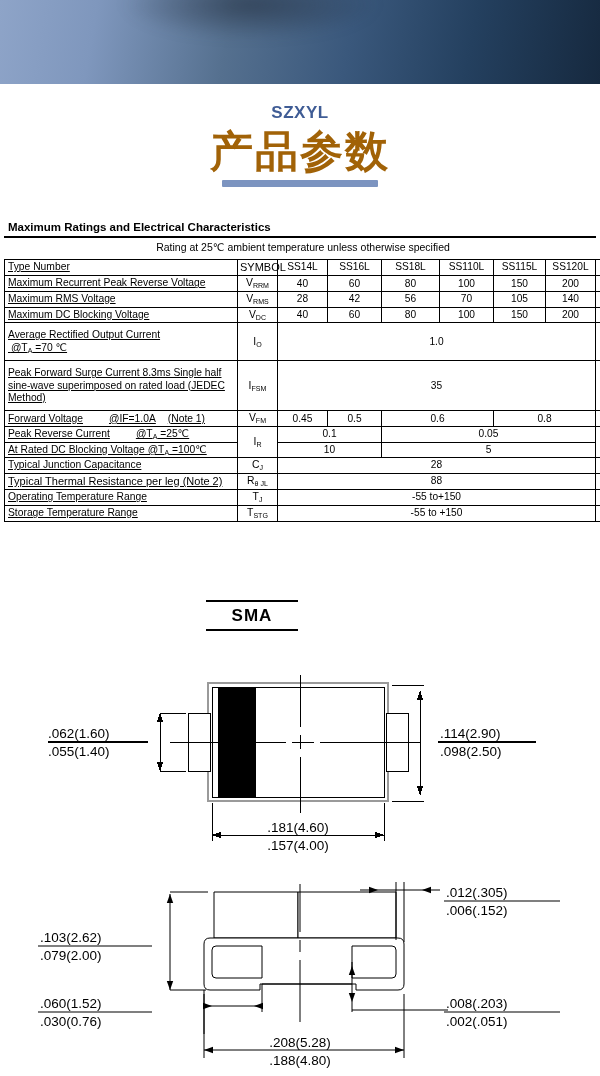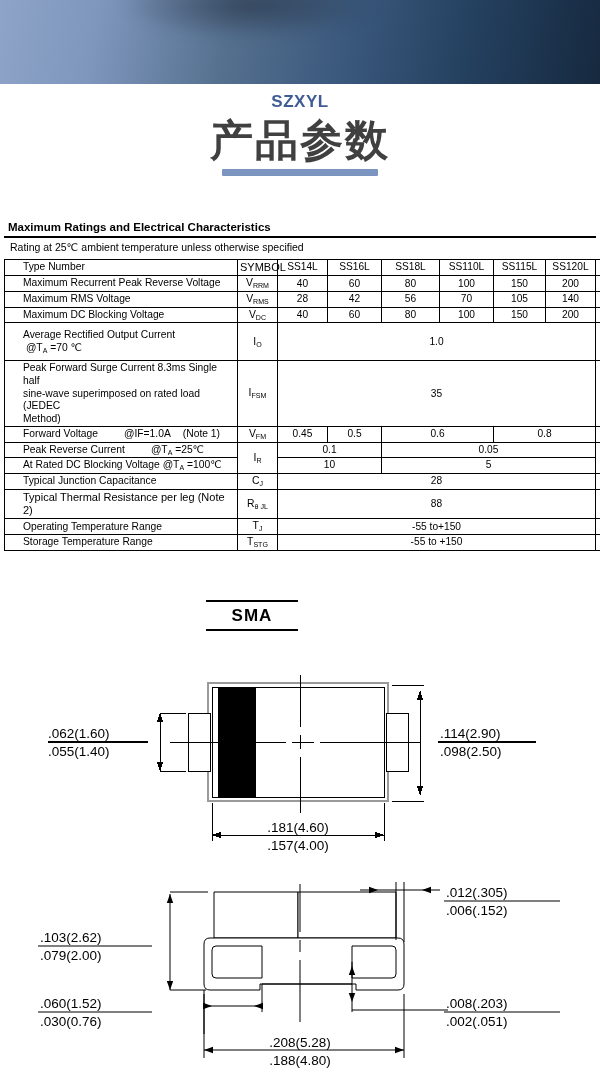--- a/index.html
+++ b/index.html
@@ -14,45 +14,45 @@
     background:linear-gradient(100deg,#8ea4c8 0%,#7f97bd 16%,#55708f 38%,#3a587c 58%,#24405f 78%,#16293f 100%);
   }
   .banner .haze{
     position:absolute;left:120px;top:-30px;width:260px;height:70px;
     background:radial-gradient(ellipse at center,rgba(30,40,55,.55) 0%,rgba(30,40,55,0) 70%);
     filter:blur(6px);
   }
   
   .titleblock{position:absolute;left:0;top:84px;width:600px;height:130px;text-align:center;}
   .brand{
-    margin-top:8px;font-size:17px;font-weight:bold;color:#3f5c95;letter-spacing:.5px;
+    margin-top:19px;font-size:17px;font-weight:bold;color:#3f5c95;letter-spacing:.5px;
   }
   .cn-title{
-    margin-top:6px;font-size:43px;font-weight:bold;color:#404040;letter-spacing:2px;
+    margin-top:6px;font-size:43px;font-weight:bold;color:#a16207;letter-spacing:2px;
     font-family:"DejaVu Sans","Liberation Sans",sans-serif;line-height:1.06;
   }
   .rule{
     width:156px;height:7px;background:#7c94c0;margin:5px auto 0 auto;border-radius:1px;
   }
   
   .doc{position:absolute;left:4px;top:218px;width:592px;}
   .sec-title{
     font-size:11.5px;font-weight:bold;border-bottom:2px solid #000;
     padding:2px 0 2px 4px;line-height:1.25;
   }
-  .note-line{font-size:10.5px;padding:3px 0 3px 6px;line-height:1.2;}
+  .note-line{font-size:10.5px;padding:3px 0 3px 6px;line-height:1.2;text-align:center;}
   
   table.spec{
     border-collapse:collapse;width:592px;table-layout:fixed;margin-top:2px;
   }
   table.spec td{
     border:1px solid #000;font-size:10.2px;padding:1px 2px;
     text-align:center;vertical-align:middle;line-height:1.22;
   }
-  table.spec td.param{text-align:left;padding-left:18px;font-size:10.3px;}
+  table.spec td.param{text-align:left;padding-left:3px;font-size:10.3px;text-decoration:underline;}
   table.spec td.sym{font-size:10.4px;}
   table.spec td.small{font-size:11px;}
   table.spec td.unit{font-size:10.2px;}
   table.spec td.unit.tiny{font-size:8px;}
   sub{font-size:.68em;vertical-align:baseline;position:relative;top:.28em;}
   .sp{display:inline-block;width:26px;}
   .sp2{display:inline-block;width:12px;}
   
   .sma-wrap{position:absolute;left:0;top:600px;width:504px;text-align:center;}
   .sma-box{display:inline-block;padding:4px 26px 3px 26px;

